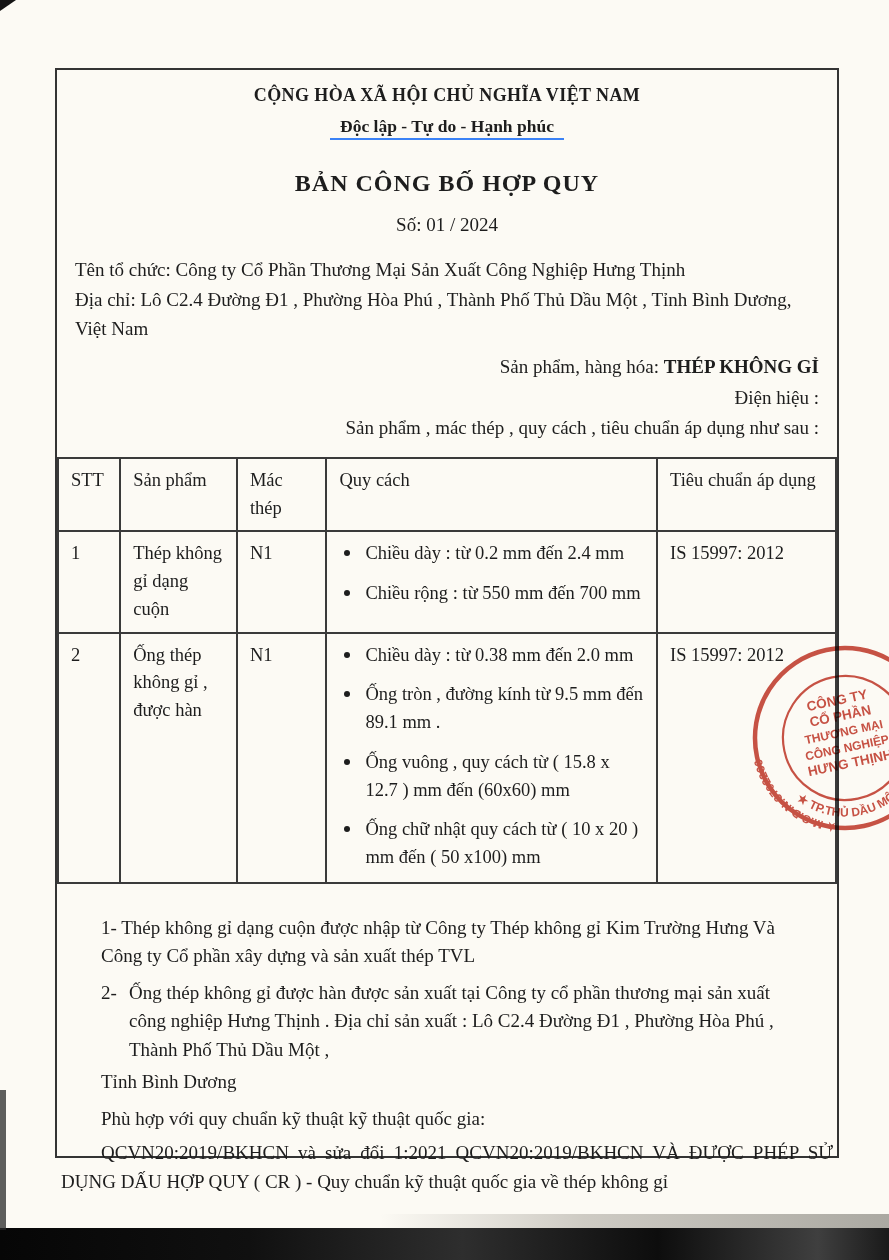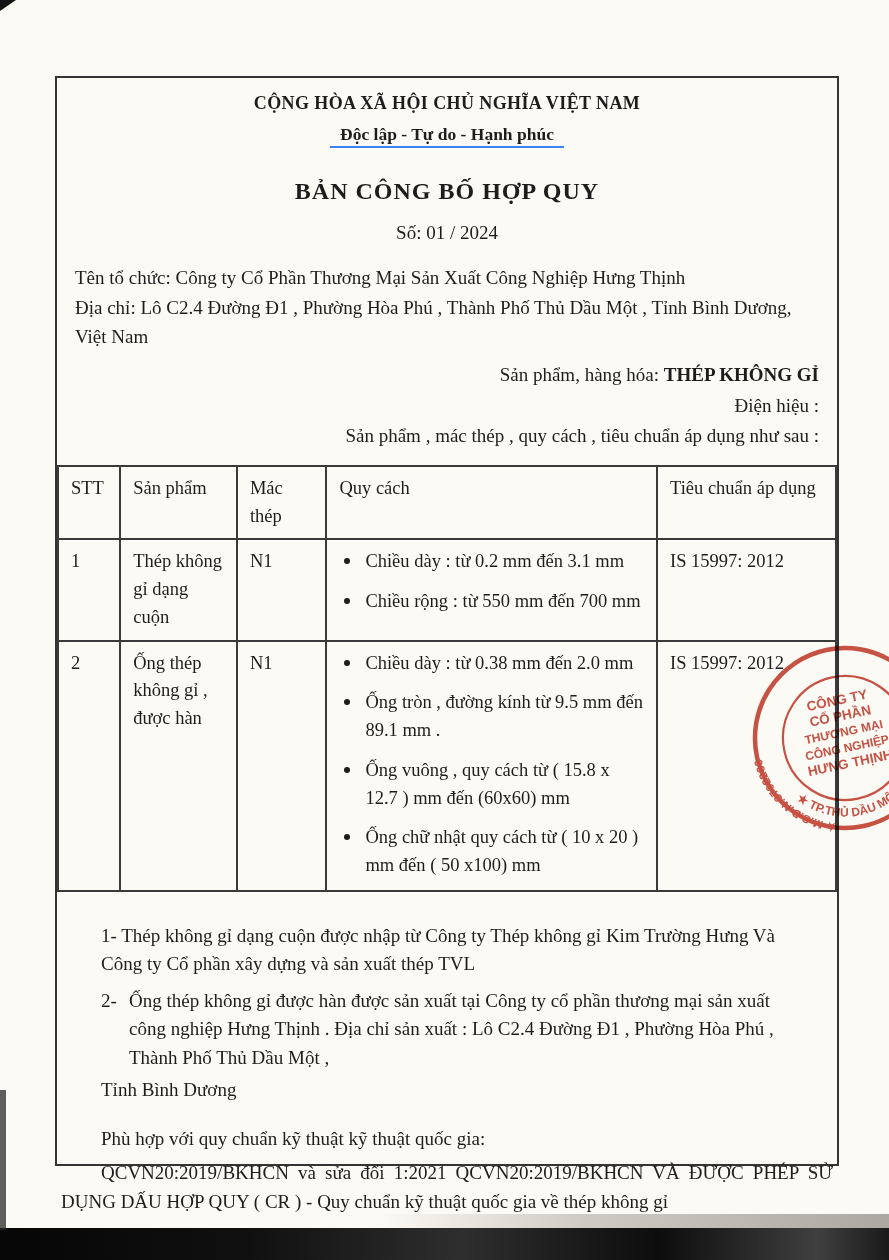--- a/index.html
+++ b/index.html
@@ -4,21 +4,21 @@
 <style>
   * { margin:0; padding:0; box-sizing:border-box; }
   html,body { background:#e8e6de; }
   .page {
     position:relative; width:889px; height:1260px; margin:0 auto;
     background:#fcfaf4; overflow:hidden;
     font-family:"Liberation Serif", serif; color:#1d1d1d;
     font-size:19px; line-height:1.5;
   }
   .frame {
-    position:absolute; left:55px; top:76px; width:784px; height:1090px;
+    position:absolute; left:55px; top:68px; width:784px; height:1090px;
     border:2px solid #343434; padding:12px 0 0 0;
   }
   .center { text-align:center; }
   .national-title { font-size:18px; font-weight:bold; letter-spacing:.4px; }
   .motto { font-size:17.5px; font-weight:bold; margin-top:4px; }
   .motto span { border-bottom:2px solid #3b82f6; padding:0 10px 2px 10px; }
   .doc-title { font-size:24px; font-weight:bold; letter-spacing:1px; margin-top:26px; }
   .doc-number { font-size:19px; margin-top:10px; }
   .info { margin:16px 18px 0 18px; }
   .info p { margin-top:2px; }
@@ -45,21 +45,21 @@
   ul.qc li::before {
     content:""; position:absolute; left:5px; top:10px;
     width:6px; height:6px; border-radius:50%; background:#1d1d1d;
   }
 
   .notes { margin:30px 36px 0 44px; }
   .notes p { margin-top:8px; }
   .note-hang { position:relative; padding-left:28px; }
   .note-hang .marker { position:absolute; left:0; top:0; }
   .province, .conformity { margin:4px 36px 0 44px; }
-  .conformity { margin-top:20px; }
+  .conformity { margin-top:8px; }
   .regulation {
     margin:6px 4px 0 4px; text-indent:40px;
     text-align:justify;
   }
 
   
   .stamp { position:absolute; left:745px; top:638px; width:200px; height:200px;
            opacity:.88; mix-blend-mode:multiply; }
   .stamp svg text { fill:#c23b2d; font-family:"Liberation Sans", sans-serif; font-weight:bold; }
   .stamp .sr { stroke:#c23b2d; }
@@ -122,21 +122,21 @@
           <th>Tiêu chuẩn áp dụng</th>
         </tr>
       </thead>
       <tbody>
         <tr>
           <td class="ctr">1</td>
           <td>Thép không gỉ dạng cuộn</td>
           <td class="mt">N1</td>
           <td>
             <ul class="qc">
-              <li>Chiều dày : từ 0.2 mm đến 3.1 mm</li>
+              <li>Chiều dày : từ 0.2 mm đến 2.4 mm</li>
               <li>Chiều rộng : từ 550 mm đến 700 mm</li>
             </ul>
           </td>
           <td>IS 15997: 2012</td>
         </tr>
         <tr>
           <td class="ctr">2</td>
           <td>Ống thép không gỉ , được hàn</td>
           <td class="mt">N1</td>
           <td>

